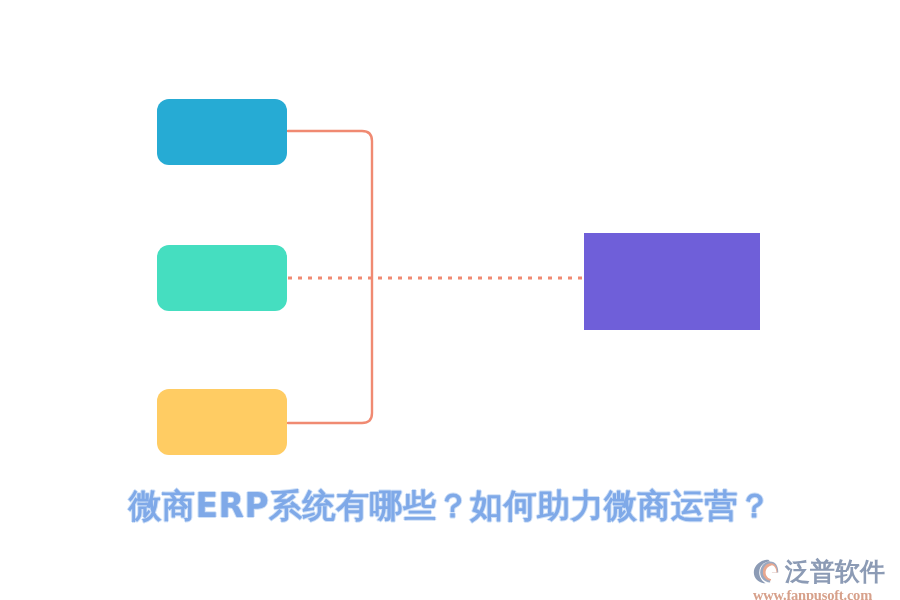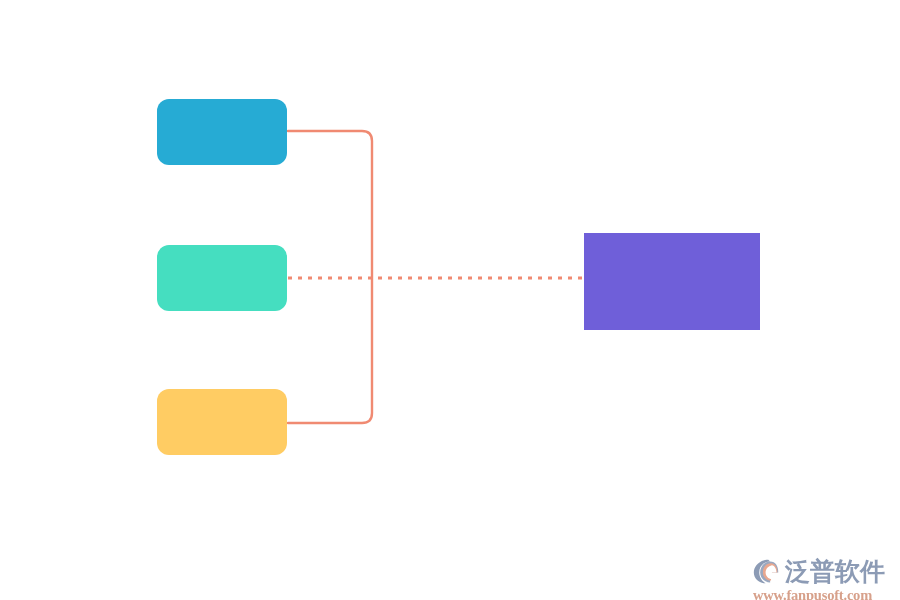--- a/index.html
+++ b/index.html
@@ -117,20 +117,21 @@
     <path d="M 288 131 H 362 Q 372 131 372 141 V 413 Q 372 423 362 423 H 288" fill="none" stroke="#F08A72" stroke-width="2.4" stroke-linecap="round"></path>
 
     <path d="M 288 278 H 584" fill="none" stroke="#F08A72" stroke-width="3" stroke-linecap="butt" stroke-dasharray="4 6"></path>
   </svg>
 
   <div class="node node-rounded" id="node-blue" style="background: rgb(38, 171, 212); left: 157px; top: 99px; width: 130px; height: 66px;"></div>
   <div class="node node-rounded" id="node-teal" style="background: rgb(69, 222, 192); left: 157px; top: 245px; width: 130px; height: 66px;"></div>
   <div class="node node-rounded" id="node-yellow" style="background: rgb(255, 204, 99); left: 157px; top: 389px; width: 130px; height: 66px;"></div>
   <div class="node node-square" id="node-purple" style="background: rgb(111, 95, 217); left: 584px; top: 233px; width: 176px; height: 97px;"></div>
 
+  <div id="caption" style="color: rgb(127, 169, 232);">微商ERP系统有哪些？如何助力微商运营？</div>
 
   <div id="logo">
     <div id="logo-row">
       <svg id="logo-mark" viewBox="0 0 64 64" xmlns="http://www.w3.org/2000/svg">
         <path d="M36 6 C18 6 4 20 4 34 C4 48 16 58 30 58 C30 58 16 50 16 34 C16 20 26 10 40 10 Z" fill="#8C9BB5"></path>
         <path d="M40 10 C26 10 18 22 18 34 C18 46 28 56 40 56 L40 34 L58 34 C58 20 52 10 40 10 Z" fill="#9AA8C0"></path>
         <path d="M42 14 C31 14 24 23 24 34 C24 44 32 52 42 52 L42 34 L56 34 C56 23 51 14 42 14 Z" fill="#E8A78F"></path>
         <path d="M44 18 C36 20 30 26 30 34 C30 42 36 48 44 49 L44 34 L54 34 C54 26 50 19 44 18 Z" fill="#FFFFFF"></path>
       </svg>
       <div id="logo-wordmark" style="color: rgb(140, 155, 181);">泛普软件</div>

